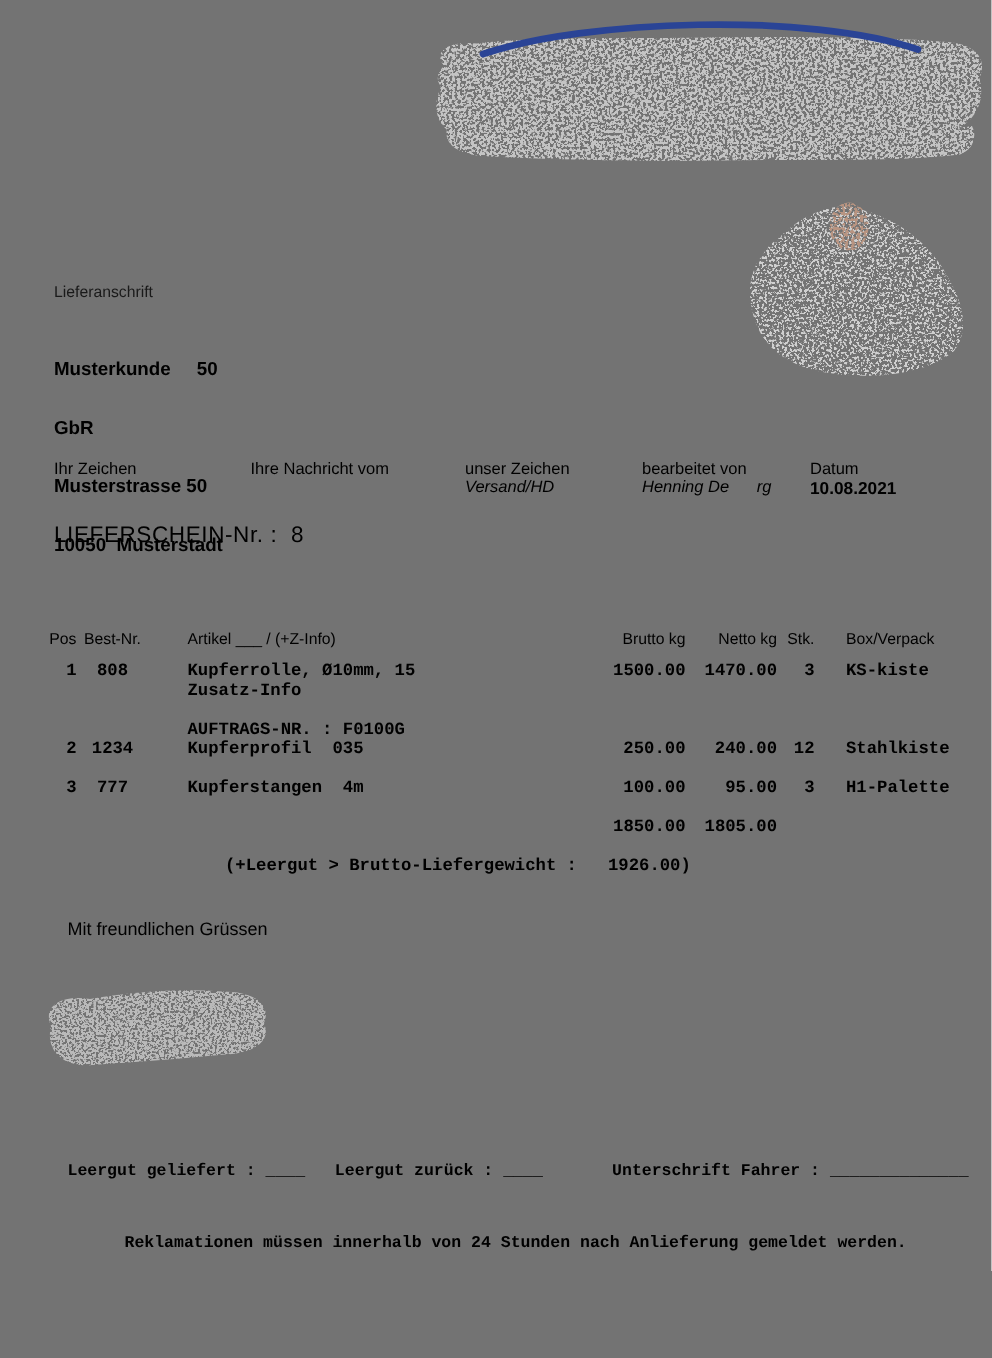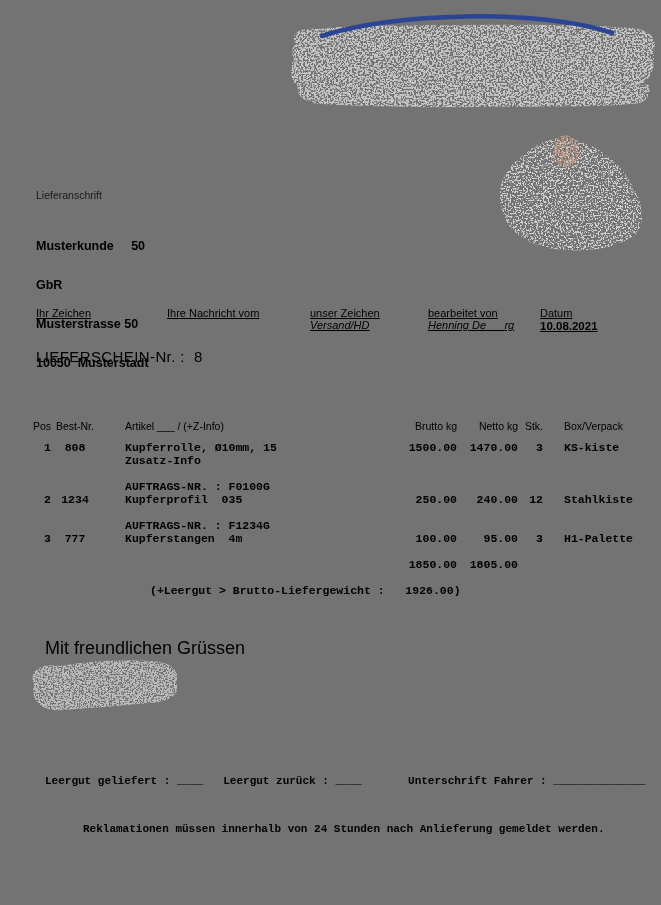--- a/index.html
+++ b/index.html
@@ -31,21 +31,21 @@
   .addr-block {
     position: absolute;
     left: 36px; top: 214px;
     font-size: 12.5px;
     font-weight: bold;
     line-height: 13px;
     white-space: pre;
   }
 
   
-  .meta-field { position: absolute; top: 307px; font-size: 11px; text-decoration: underline; }
+  .meta-field { position: absolute; top: 307px; font-size: 11px; }
   .meta-label { white-space: pre; line-height: 12px; }
   .meta-value { white-space: pre; line-height: 12px; }
   .meta-f0 { left: 36px; }
   .meta-f1 { left: 167px; }
   .meta-f2 { left: 310px; }
   .meta-f3 { left: 428px; }
   .meta-f4 { left: 540px; }
   .val-italic { font-style: italic; }
   .val-bold { font-weight: bold; font-size: 11.5px; margin-top: 1px; }
 
@@ -89,22 +89,22 @@
   .c-art    { left: 125px; }
   .c-brutto { left: 377px; width: 80px;  text-align: right; }
   .c-netto  { left: 438px; width: 80px;  text-align: right; }
   .c-stk    { left: 503px; width: 40px;  text-align: right; }
   .c-box    { left: 564px; }
   .c-leergut{ left: 150px; }
 
   
   .greeting {
     position: absolute;
-    left: 45px; top: 638px;
-    font-size: 18px;
+    left: 45px; top: 612px;
+    font-size: 12px;
   }
   .footer-line {
     position: absolute;
     left: 45px;
     font-family: "Liberation Mono", monospace;
     font-size: 11px;
     font-weight: bold;
     white-space: pre;
   }
   .fl-0 { top: 775px; }
@@ -225,23 +225,20 @@
         <span class="cell c-pos">2</span>
         <span class="cell c-best">1234</span>
         <span class="cell c-art">Kupferprofil  035</span>
         <span class="cell c-brutto">250.00</span>
         <span class="cell c-netto">240.00</span>
         <span class="cell c-stk">12</span>
         <span class="cell c-box">Stahlkiste</span>
       </div>
       <div class="tline spacer"></div>
       <div class="tline">
-        <span class="cell c-art">AUFTRAGS-NR. : F1234G</span>
-      </div>
-      <div class="tline">
         <span class="cell c-pos">3</span>
         <span class="cell c-best">777</span>
         <span class="cell c-art">Kupferstangen  4m</span>
         <span class="cell c-brutto">100.00</span>
         <span class="cell c-netto">95.00</span>
         <span class="cell c-stk">3</span>
         <span class="cell c-box">H1-Palette</span>
       </div>
       <div class="tline spacer"></div>
       <div class="tline">

